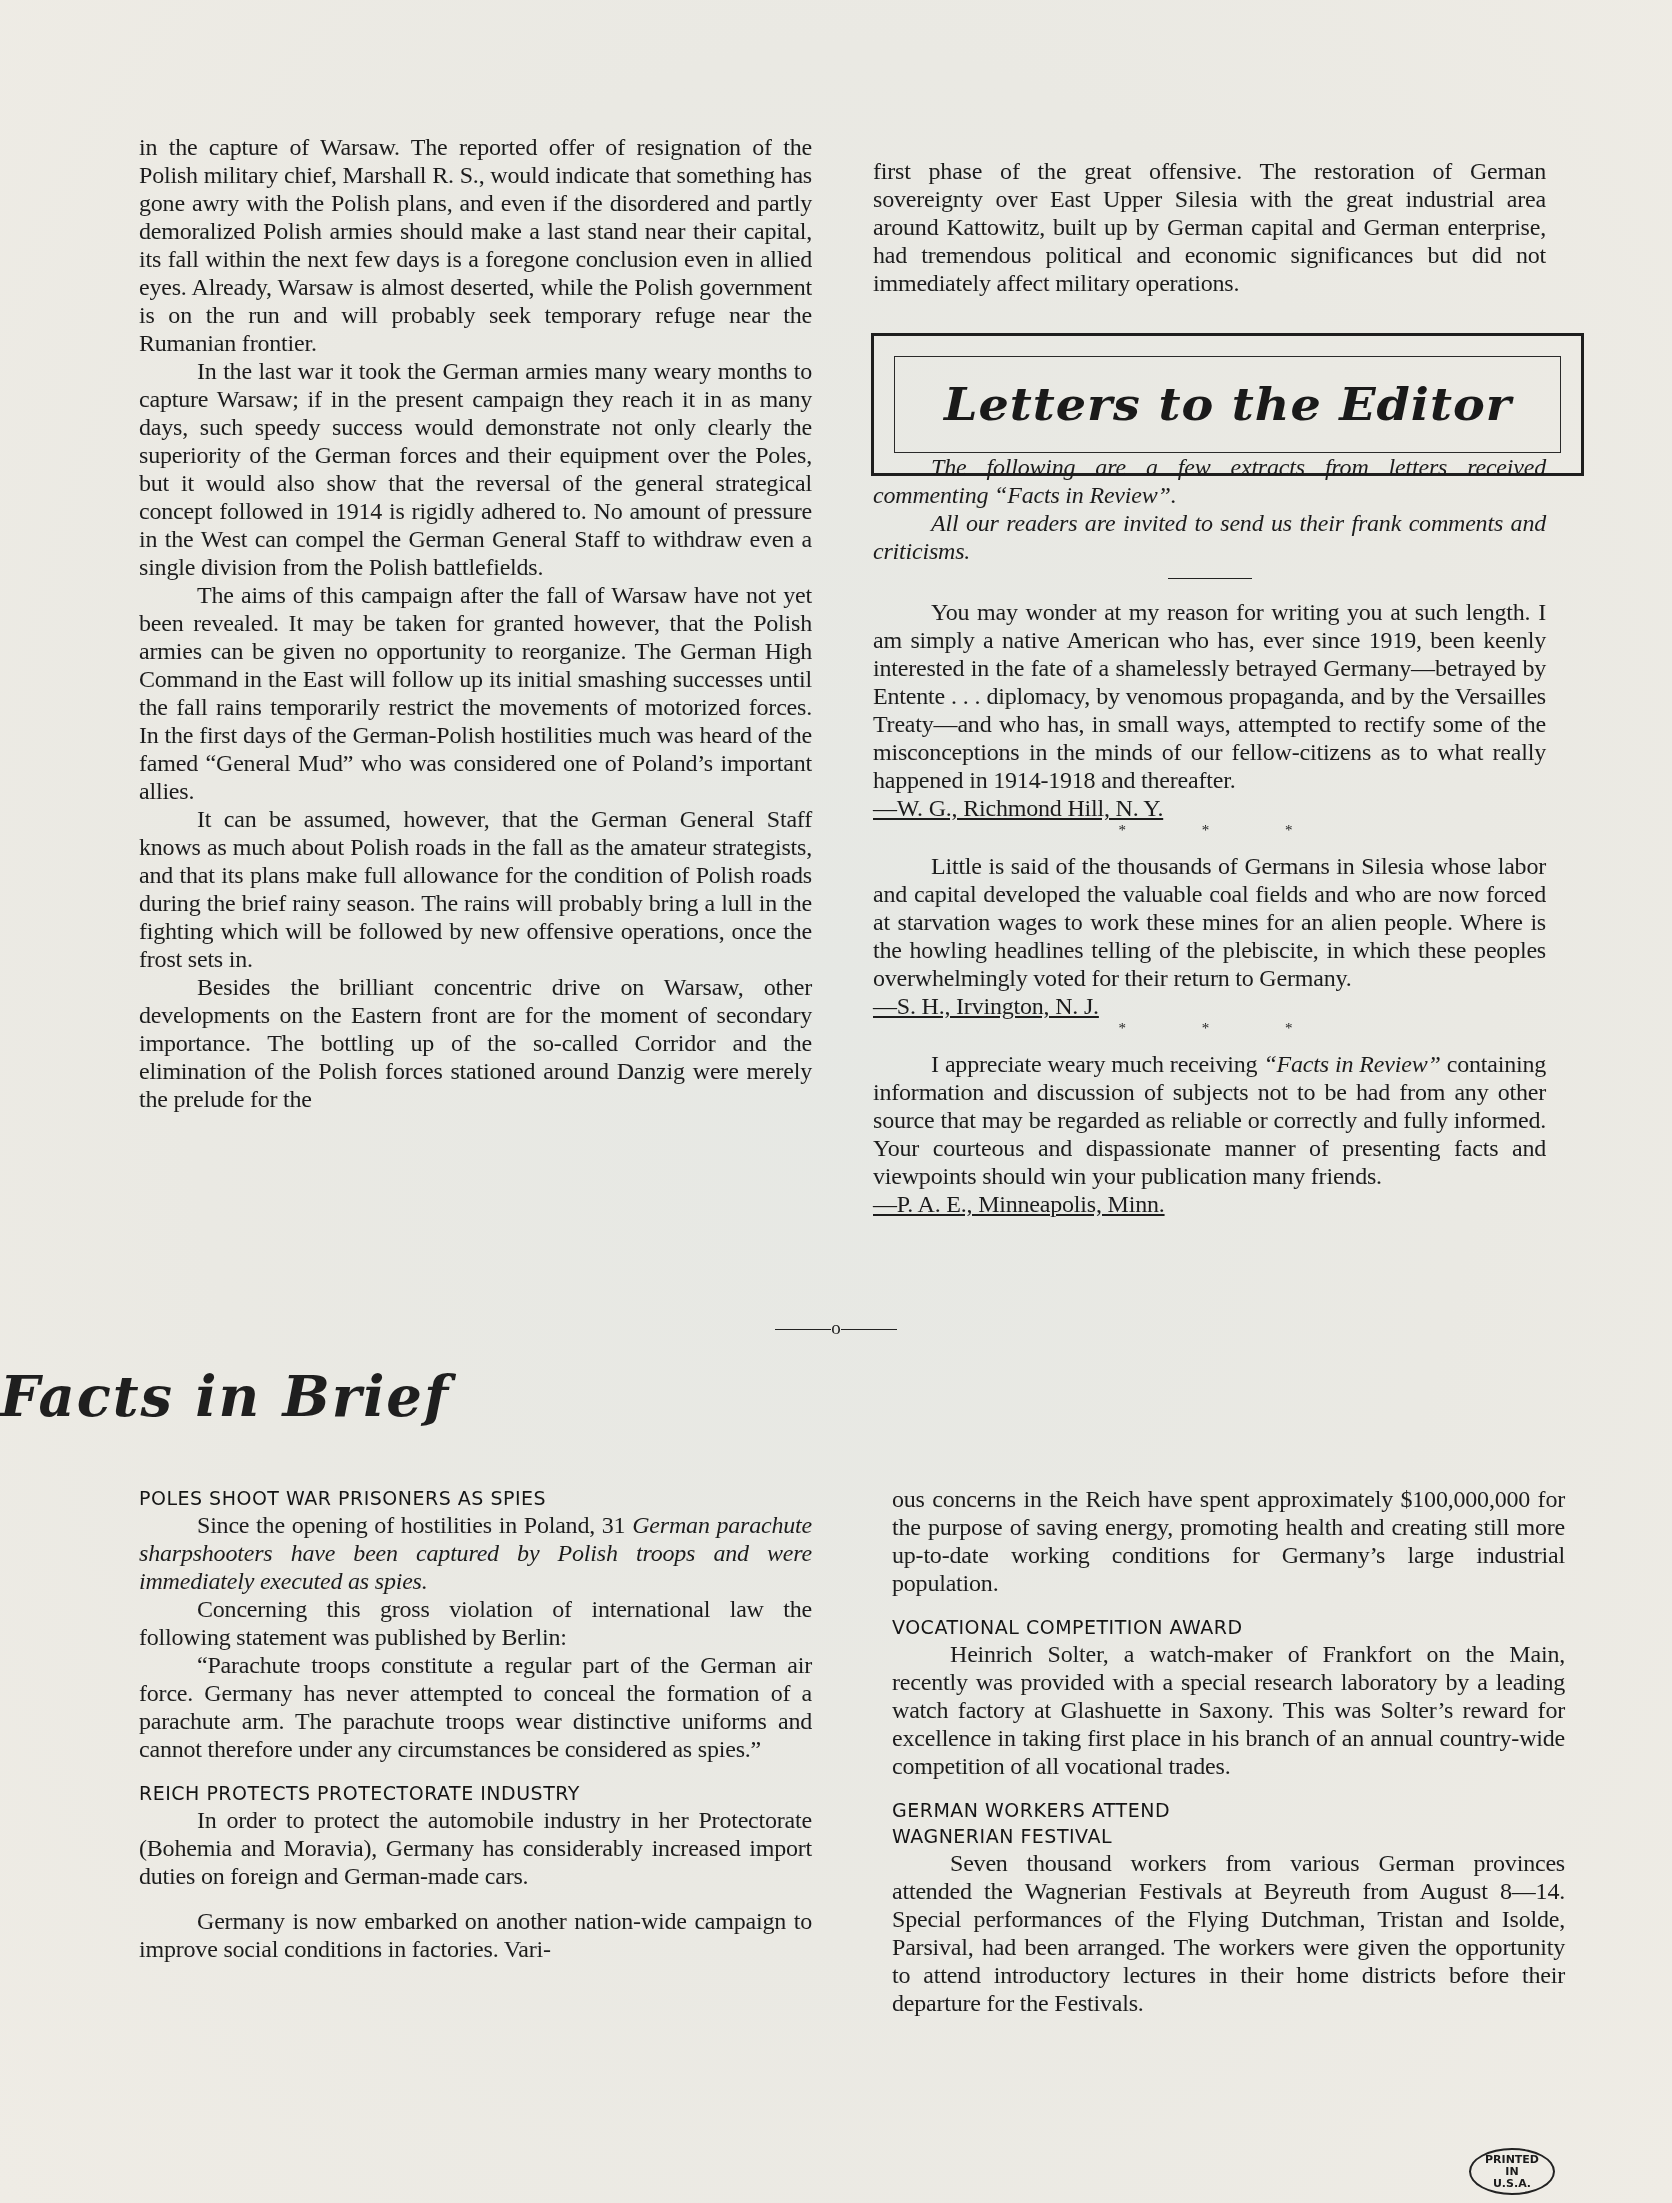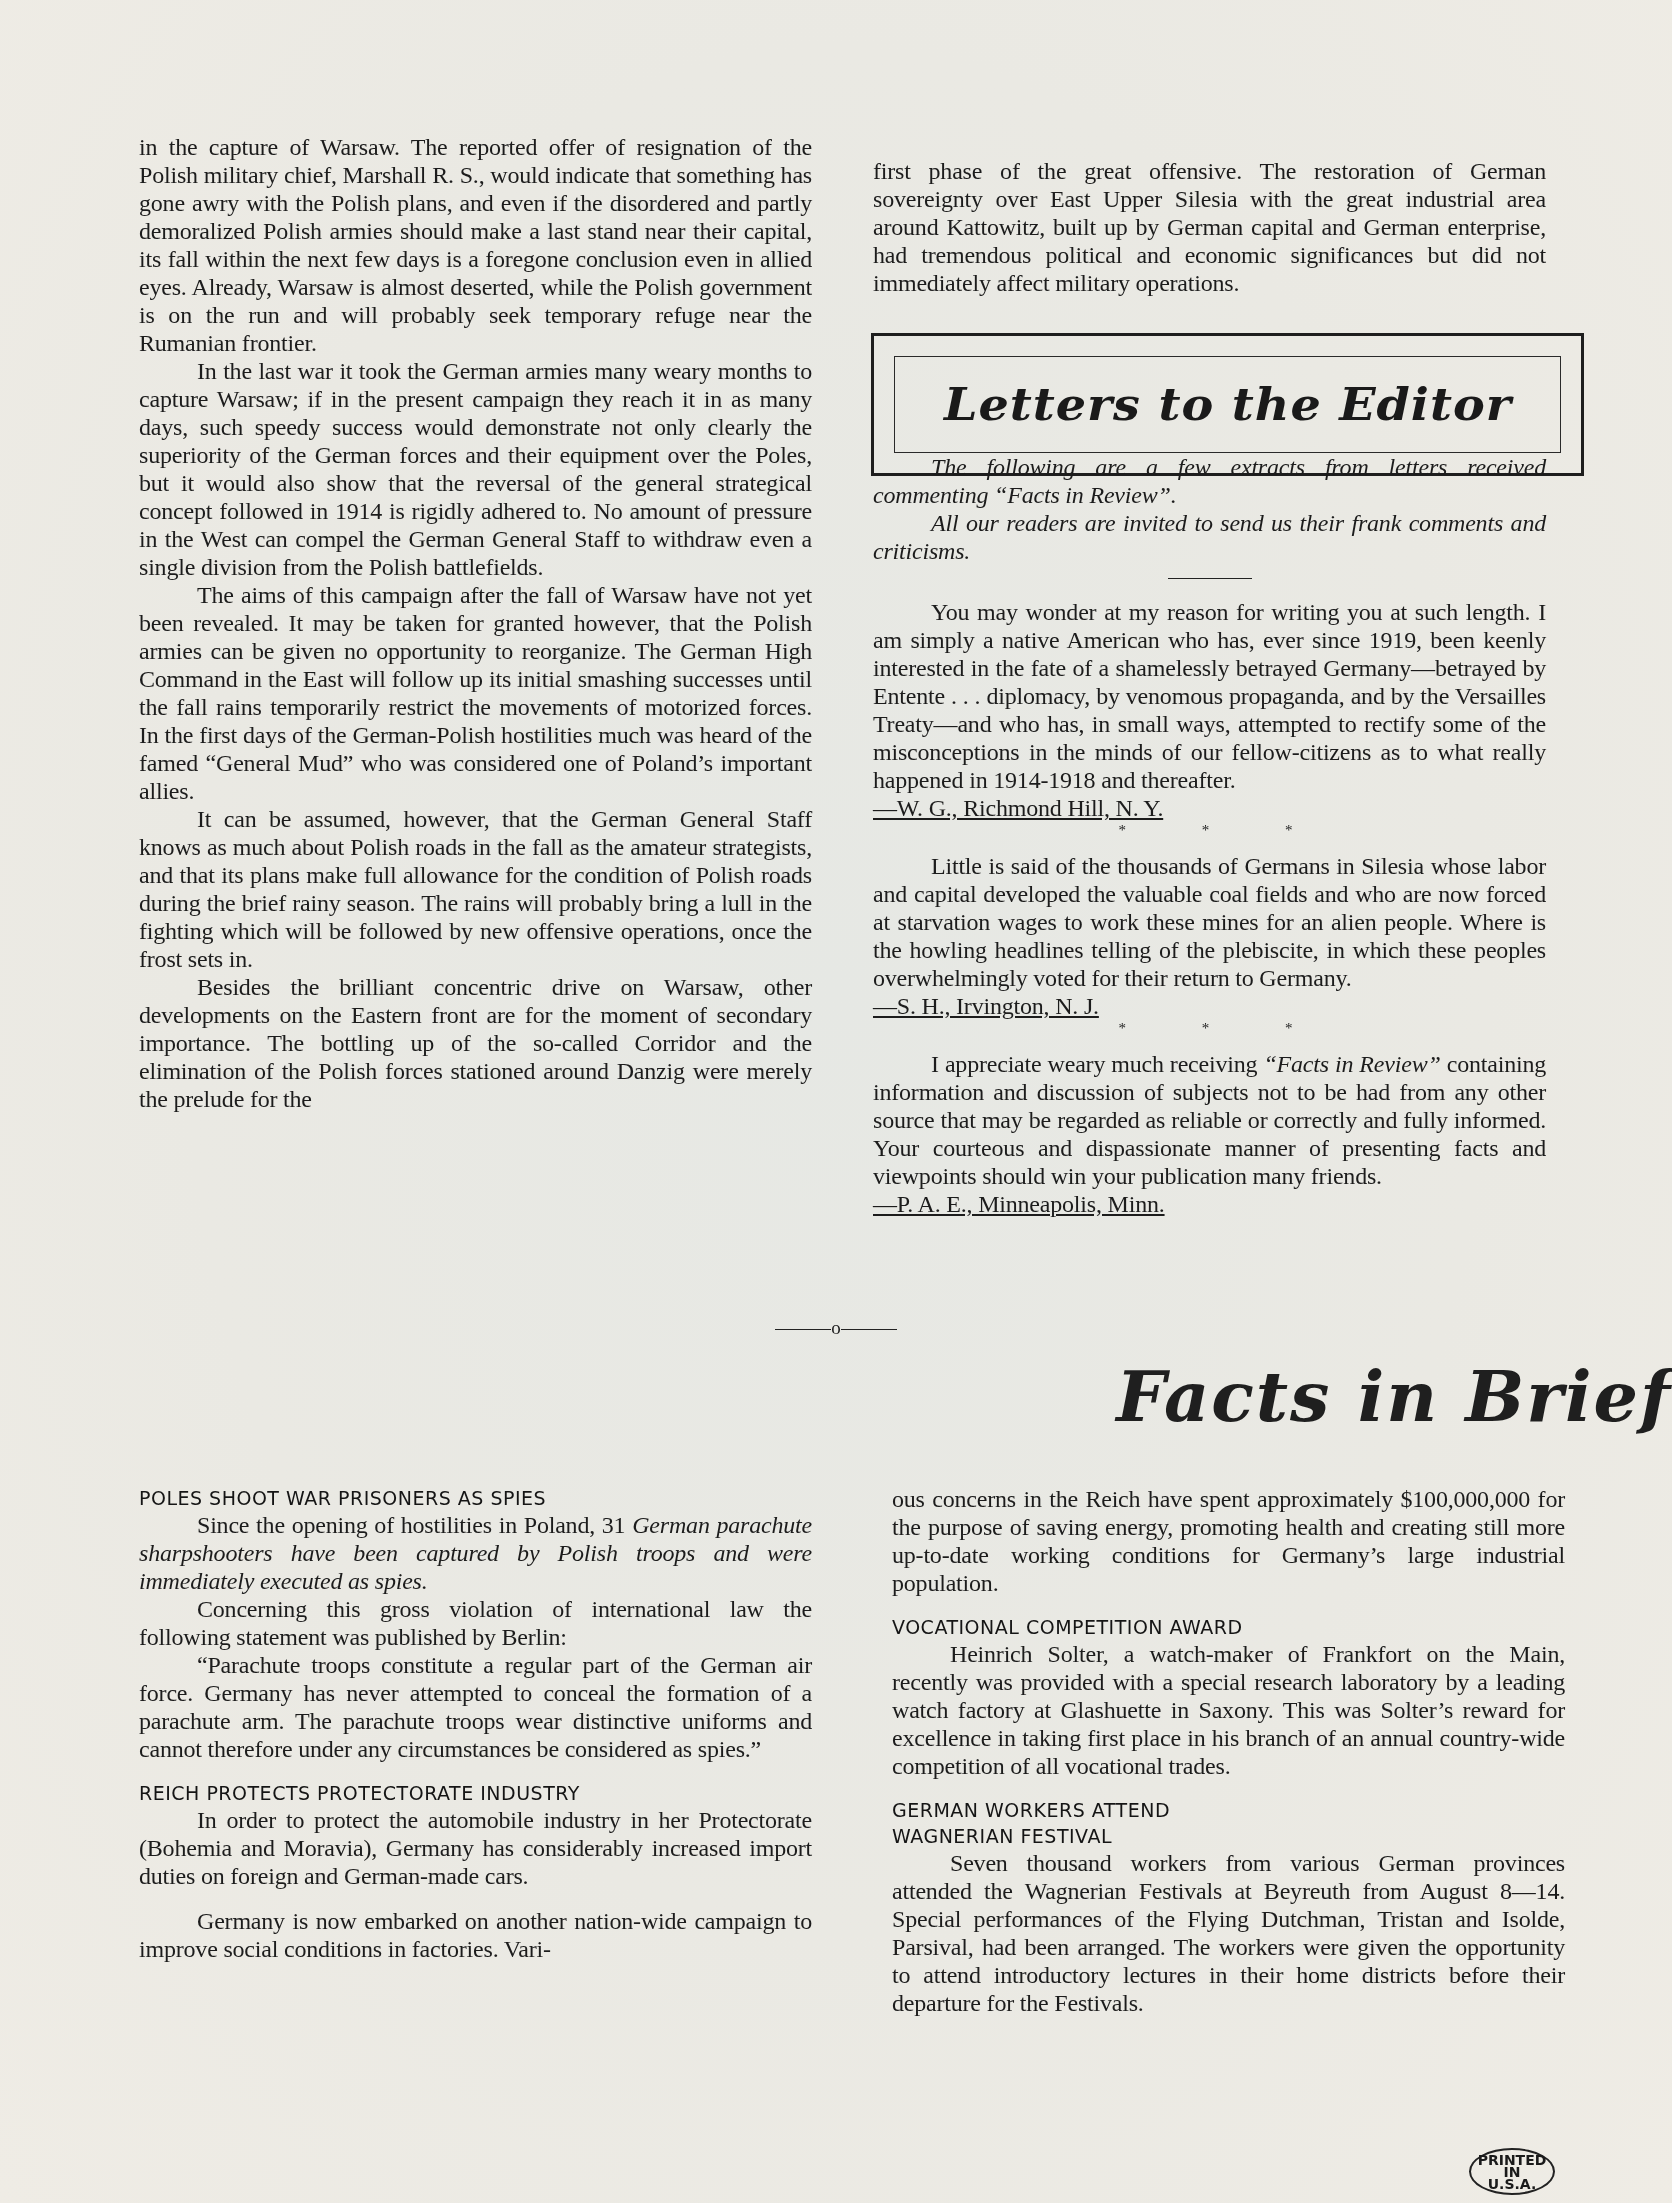--- a/index.html
+++ b/index.html
@@ -34,34 +34,34 @@
     font-weight: 900; font-style: italic; font-size: 45px; letter-spacing: 0.9px;
     color: #1a1a1a; transform: scaleX(1.06);
   }
   .italic { font-style: italic; }
   .sep {
     position: absolute; left: 0; width: 1672px; top: 1317px; text-align: center;
     font-size: 19px; color: #222;
   }
   .sep span.line { display: inline-block; width: 56px; border-top: 1.9px solid #222; vertical-align: middle; }
   .brief-title {
-    position: absolute; left: 0; width: 1672px; top: 1345px; text-align: right;
+    position: absolute; left: 0; width: 1672px; top: 1345px; text-align: left;
     font-family: "DejaVu Serif", serif; font-style: italic; font-weight: bold;
-    font-size: 70px; line-height: 103px; color: #1f1f1f; letter-spacing: 1.9px;
+    font-size: 56px; line-height: 103px; color: #1f1f1f; letter-spacing: 1.9px;
   }
   .head {
     font-family: "DejaVu Sans", "Liberation Sans", sans-serif;
     font-size: 19px; line-height: 26px; letter-spacing: 0.5px;
     text-align: left; color: #151515; margin: 0;
   }
   .gap-s { height: 17px; }
   .stamp {
     position: absolute; left: 1469px; top: 2148px; width: 86px; height: 47px;
     border: 2.3px solid #222; border-radius: 50%;
-    font-family: "DejaVu Sans", sans-serif; font-size: 14px; font-weight: bold;
+    font-family: "DejaVu Sans", sans-serif; font-size: 11px; font-weight: bold;
     text-align: center; line-height: 12px; color: #1a1a1a; box-sizing: border-box; padding-top: 3.7px;
   }
 </style>
 </head>
 <body>
 
 <div class="col" style="left:139px; top:133px;">
   <p>in the capture of Warsaw.  The reported offer of resignation of the Polish military chief, Marshall R. S., would indicate that something has gone awry with the Polish plans, and even if the disordered and partly demoralized Polish armies should make a last stand near their capital, its fall within the next few days is a foregone conclusion even in allied eyes.  Already, Warsaw is almost deserted, while the Polish government is on the run and will probably seek temporary refuge near the Rumanian frontier.</p>
   <p class="ind">In the last war it took the German armies many weary months to capture Warsaw; if in the present campaign they reach it in as many days, such speedy success would demonstrate not only clearly the superiority of the German forces and their equipment over the Poles, but it would also show that the reversal of the general strategical concept followed in 1914 is rigidly adhered to.  No amount of pressure in the West can compel the German General Staff to withdraw even a single division from the Polish battlefields.</p>
   <p class="ind">The aims of this campaign after the fall of Warsaw have not yet been revealed.  It may be taken for granted however, that the Polish armies can be given no opportunity to reorganize. The German High Command in the East will follow up its initial smashing successes until the fall rains temporarily restrict the movements of motorized forces.  In the first days of the German-Polish hostilities much was heard of the famed “General Mud” who was considered one of Poland’s important allies.</p>

